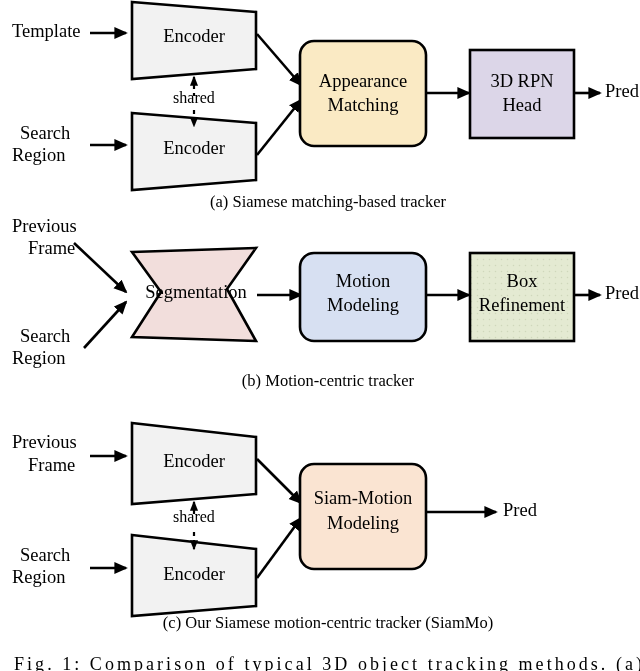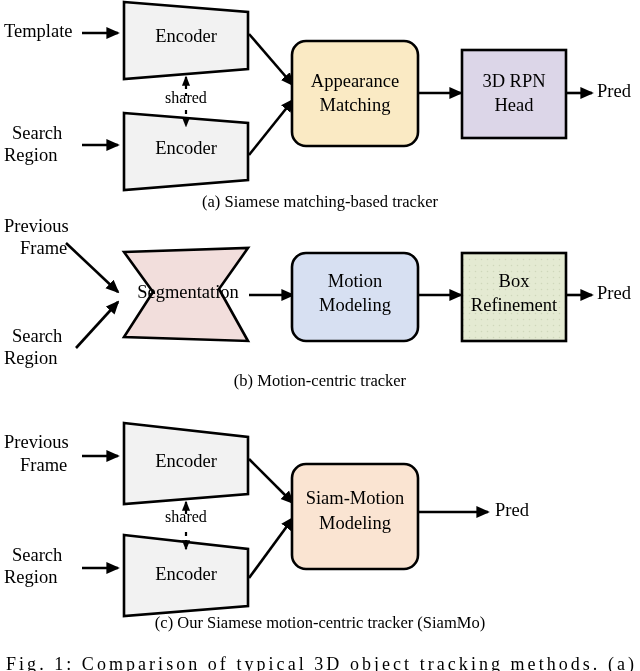--- a/index.html
+++ b/index.html
@@ -10,21 +10,21 @@
   body {
     width: 640px;
     height: 671px;
     position: relative;
     overflow: hidden;
     font-family: "Liberation Serif", "DejaVu Serif", serif;
     color: #000000;
   }
   #figure-root {
     position: absolute;
-    left: 0;
+    left: 8px;
     top: 0;
     width: 590px;
     height: 671px;
   }
   svg.diagram {
     display: block;
     width: 640px;
     height: 671px;
   }
   text {

